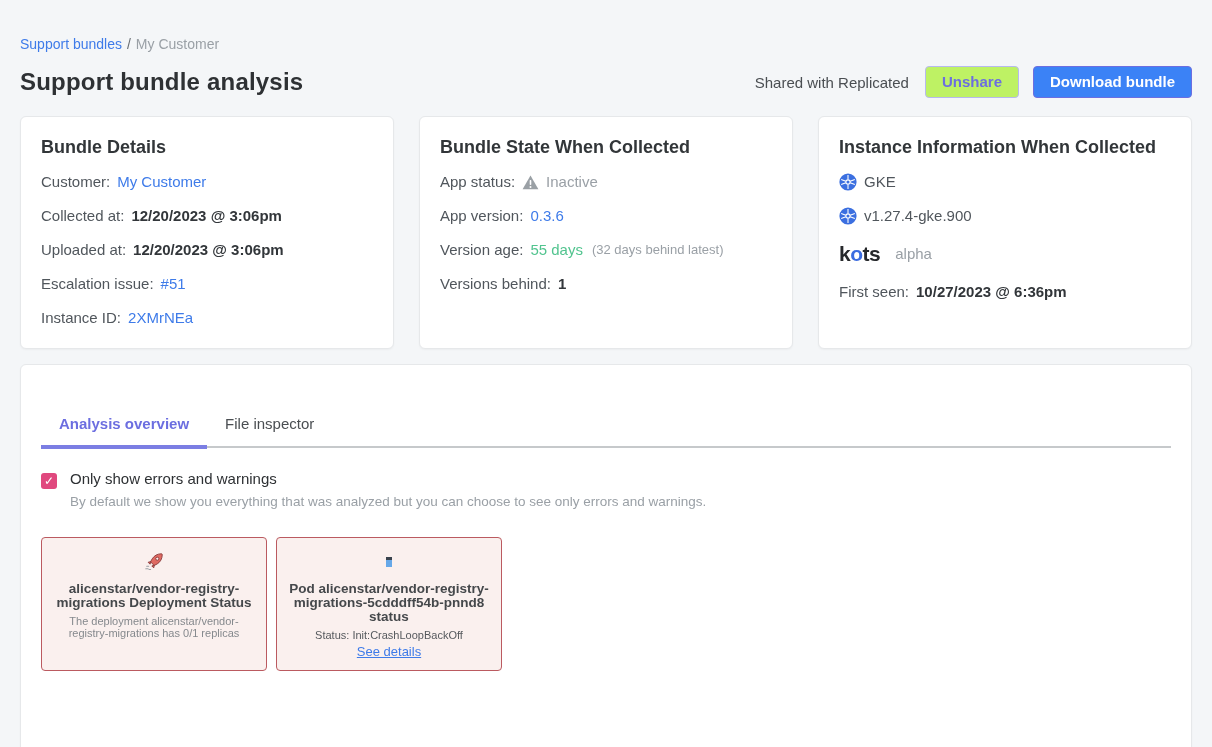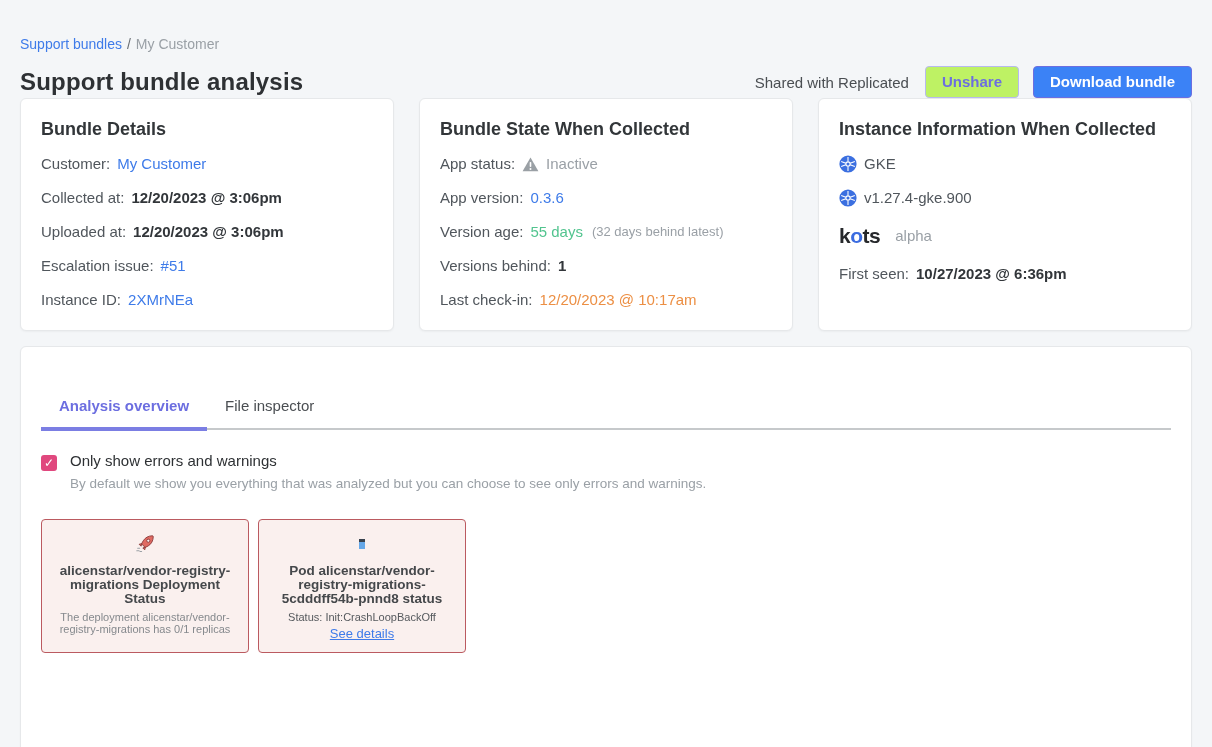--- a/index.html
+++ b/index.html
@@ -20,21 +20,21 @@
   
   .header-row { display:flex; justify-content:space-between; align-items:center; margin-top:14px; }
   .page-title { font-size:24px; font-weight:bold; color:#2e3134; letter-spacing:.2px; }
   .header-actions { display:flex; align-items:center; gap:14px; }
   .shared-text { font-size:15px; color:#4a4e52; margin-right:2px; }
   .btn { font-family:inherit; font-size:15px; font-weight:bold; border-radius:4px; padding:6px 16px; cursor:pointer; line-height:18px; }
   .btn-outline { color:#6c6ee0; background:#bef264; border:1px solid #b7b9ef; }
   .btn-primary { color:#ffffff; background:#3b82f6; border:1px solid #6c6ee0; }
 
   
-  .cards-row { display:flex; gap:25px; }
+  .cards-row { display:flex; gap:25px; margin-top:18px; }
   .card {
     flex:1; background:#ffffff; border:1px solid #e6e8ea; border-radius:6px;
     padding:18px 20px 20px; box-shadow:0 1px 2px rgba(0,0,0,.04);
   }
   .card-title { font-size:18px; font-weight:bold; color:#323639; margin-top:2px; }
   .info-row { display:flex; align-items:center; gap:7px; margin-top:14px; font-size:15px; color:#50565c; line-height:20px; }
   .val-link { color:#3e7be9; cursor:pointer; }
   .val-bold { color:#32363a; font-weight:bold; }
   .val-muted { color:#9aa0a6; }
   .val-green { color:#52c48f; }
@@ -62,21 +62,21 @@
   .checkbox {
     width:16px; height:16px; margin-top:3px; background:#e0487e; border-radius:3px;
     color:#fff; font-size:12px; line-height:16px; text-align:center; cursor:pointer; flex:none;
   }
   .filter-label { font-size:15px; color:#2e3134; font-weight:normal; }
   .filter-desc { font-size:13.5px; color:#9aa0a6; margin-top:7px; }
 
   
   .errors-row { display:flex; gap:9px; margin-top:28px; }
   .error-card {
-    width:208px; min-height:127px; background:#faf0ee; border:1px solid #bb5a60; border-radius:4px;
+    width:226px; min-height:127px; background:#faf0ee; border:1px solid #bb5a60; border-radius:4px;
     padding:12px 10px 10px; text-align:center; cursor:pointer;
   }
   .error-icon-wrap { height:24px; display:flex; align-items:center; justify-content:center; margin-bottom:8px; }
   .error-title { font-size:13.5px; font-weight:bold; color:#45484b; line-height:14px; overflow-wrap:break-word; }
   .error-msg { font-size:11px; color:#85898d; line-height:12px; margin-top:5px; }
   .error-status { font-size:11px; color:#55595d; margin-top:5px; }
   .error-link { font-size:13px; color:#3e7be9; text-decoration:underline; margin-top:3px; display:inline-block; cursor:pointer; }
   .broken-img { width:6px; height:10px; background:linear-gradient(#38424d 32%, #66a8e8 32%); margin:0 auto; }
 </style>
 </head>
@@ -141,24 +141,20 @@
         <span class="val-link">0.3.6</span>
       </div>
       <div class="info-row">
         <span>Version age:</span>
         <span class="val-green">55 days</span>
         <span class="note-small">(32 days behind latest)</span>
       </div>
       <div class="info-row">
         <span>Versions behind:</span>
         <span class="val-bold">1</span>
-      </div>
-      <div class="info-row">
-        <span>Last check-in:</span>
-        <span class="val-orange">12/20/2023 @ 10:17am</span>
       </div>
     </div>
 
     <div class="card">
       <div class="card-title">Instance Information When Collected</div>
       <div class="info-row">
         <span class="icon-inline">
           <svg width="18" height="18" viewBox="0 0 18 18">
               <circle cx="9" cy="9" r="8.6" fill="#3b6fe0"></circle>
               <g stroke="#ffffff" stroke-width="1.1" fill="none">

